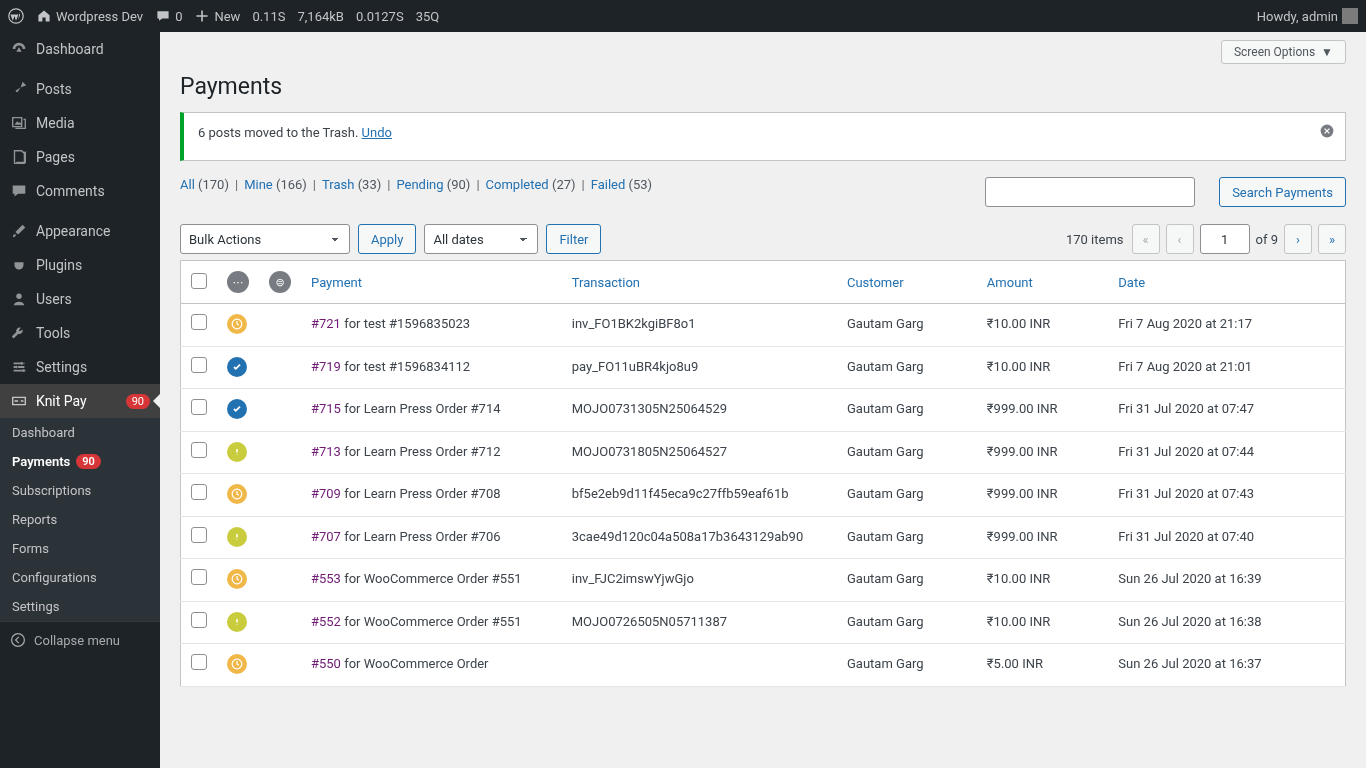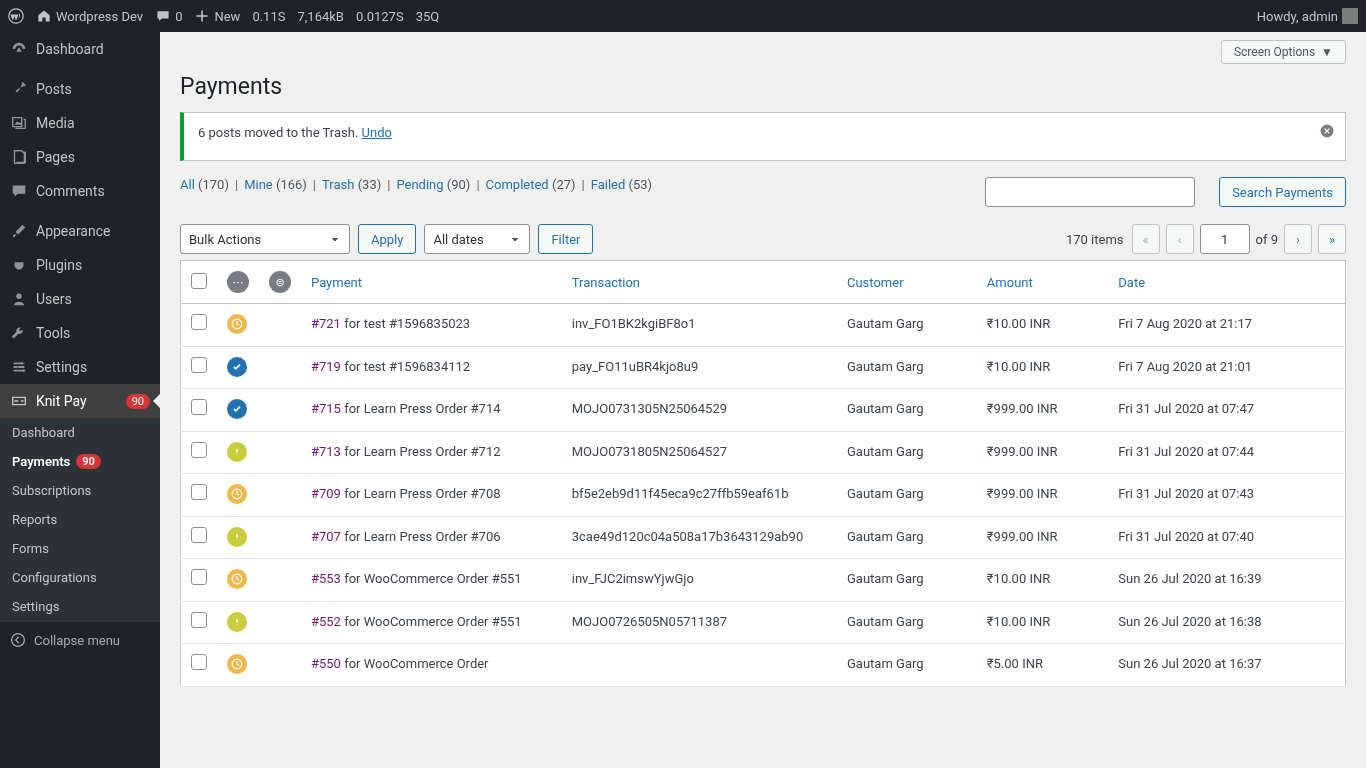--- a/index.html
+++ b/index.html
@@ -256,21 +256,21 @@
     <div class="search-box">
       <input type="text" style="width: 210px;">
       <button class="btn">Search Payments</button>
     </div>
   </div>
 
   <div class="filtersrow">
     <div class="left">
       <select style="width:170px"><option>Bulk Actions</option></select>
       <button class="btn">Apply</button>
-      <select style="width:106px"><option>All dates</option></select>
+      <select style="width:114px"><option>All dates</option></select>
       <button class="btn">Filter</button>
     </div>
     <div class="right">
       <span>170 items</span>
       <div class="pagination">
         <span class="nav disabled">«</span>
         <span class="nav disabled">‹</span>
         <input type="text" value="1" style="">
         <span>of 9</span>
         <span class="nav">›</span>

